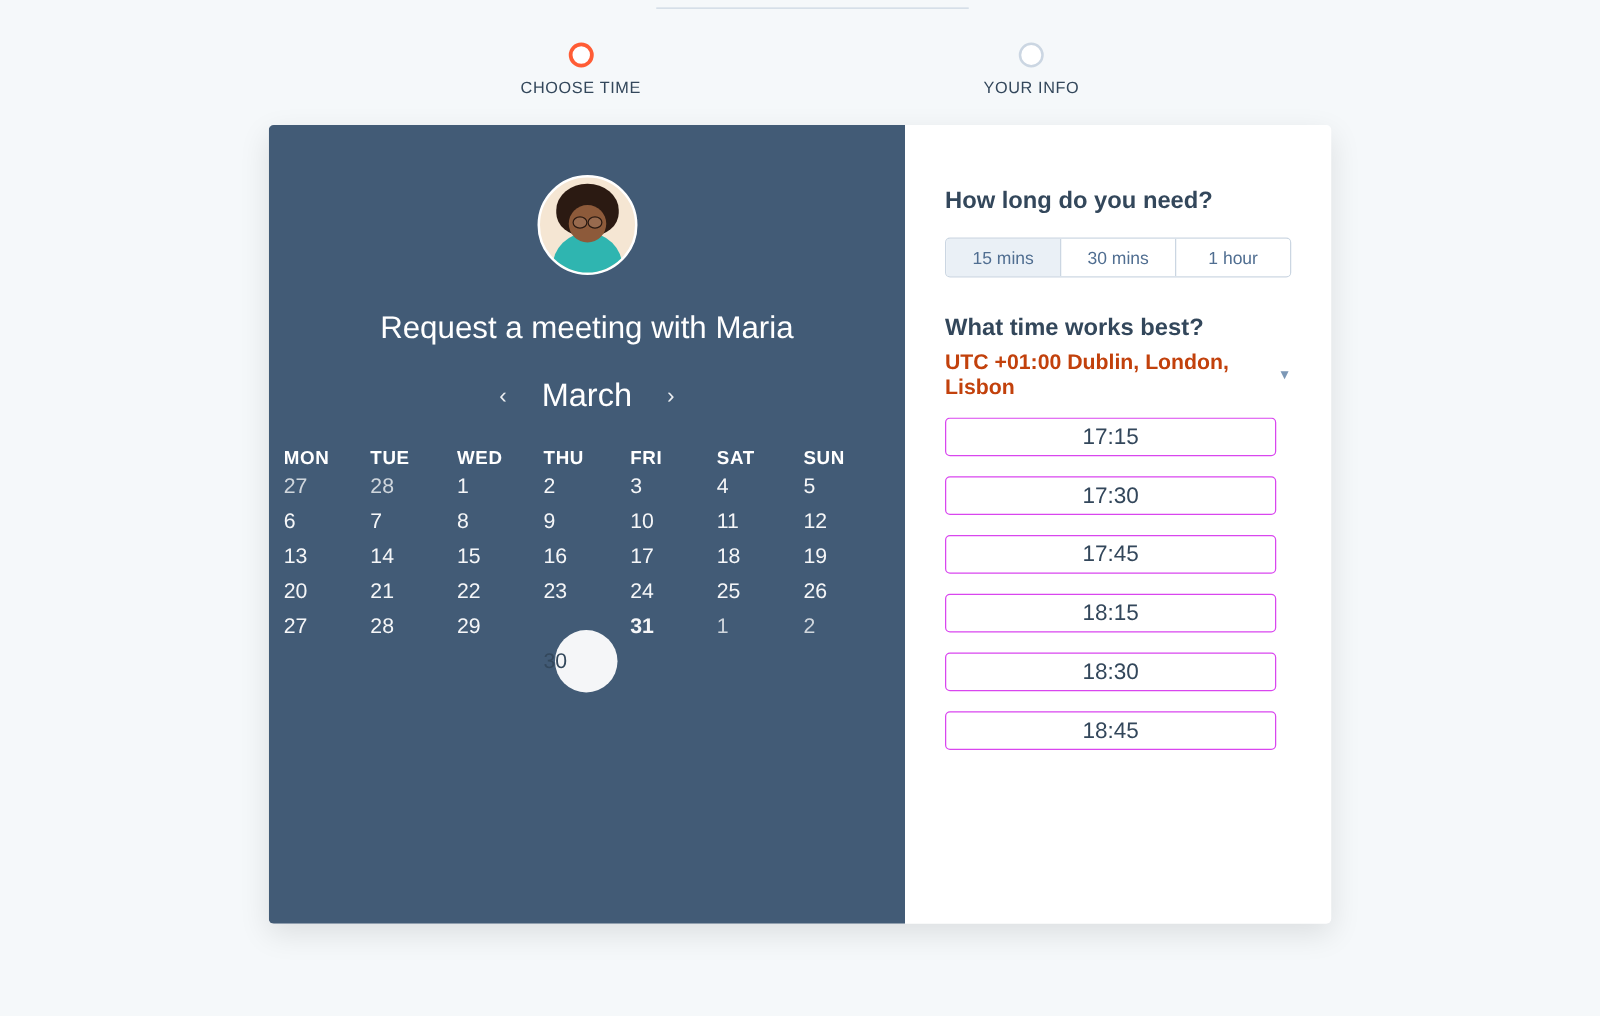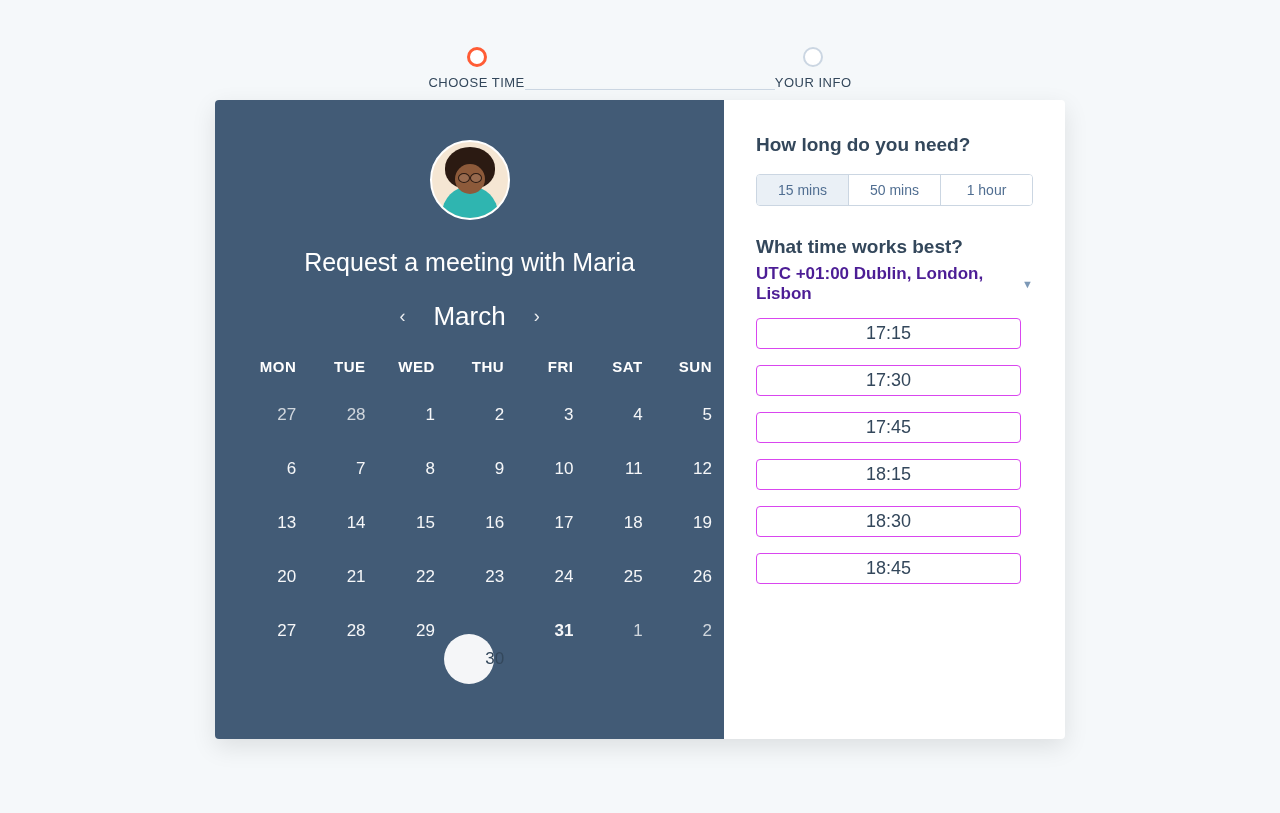--- a/index.html
+++ b/index.html
@@ -9,22 +9,22 @@
   background: #f5f8fa;
   width: 1280px;
   height: 813px;
   margin: 0 auto;
   position: relative;
   color: #33475b;
 }
 .stepper {
   display: flex;
   justify-content: center;
-  align-items: flex-end;
-  gap: 0;
+  align-items: flex-start;
+  gap: 12px;
   padding-top: 34px;
   height: 90px;
 }
 .step {
   display: flex;
   flex-direction: column;
   align-items: center;
   gap: 8px;
 }
 .step-circle {
@@ -112,22 +112,21 @@
   font-size: 18px;
   opacity: 0.9;
   cursor: pointer;
   user-select: none;
 }
 .grid {
   margin-top: 26px;
   width: 100%;
   display: grid;
   grid-template-columns: repeat(7, 1fr);
-  row-gap: 26px;
-  text-align: right;
+  text-align: left;
 }
 .hd { font-weight: 700; font-size: 15px; letter-spacing: 0.5px; }
 .cell {
   font-size: 17px;
   opacity: 0.75;
   position: relative;
   height: 28px;
   line-height: 28px;
   cursor: pointer;
 }
@@ -146,21 +145,21 @@
   transform: translate(-50%, -50%);
   z-index: 0;
 }
 .cell.selected span { position: relative; z-index: 1; font-weight: 500; }
 .time-side {
   flex: 1;
   padding: 34px 32px 0;
   overflow: hidden;
   position: relative;
 }
-.q { font-size: 19px; font-weight: 700; color: #33475b; }
+.q { font-size: 19px; font-weight: 700; color: #33475b; margin-top: 16px; }
 .durations {
   margin-top: 18px;
   display: flex;
   border: 1px solid #cbd6e2;
   border-radius: 4px;
   overflow: hidden;
 }
 .dur {
   flex: 1;
   text-align: center;
@@ -172,21 +171,21 @@
 }
 .dur + .dur { border-left: 1px solid #cbd6e2; }
 .dur.active { background: #eaf0f6; }
 .q2 { margin-top: 30px; }
 .tz-row {
   display: flex; align-items: center; justify-content: space-between;
   margin-top: 6px;
   cursor: pointer;
 }
 .tz {
-  color: #4c1d95;
+  color: #c2410c;
   font-size: 17px;
   font-weight: 600;
 }
 .tz-caret { color: #7c98b6; font-size: 11px; }
 .slots-wrap {
   margin-top: 14px;
   position: relative;
   height: 420px;
   overflow: hidden;
 }
@@ -283,21 +282,21 @@
         <div class="cell normal"><span style="font-weight: 600;">31</span></div>
         <div class="cell"><span>1</span></div>
         <div class="cell"><span>2</span></div>
       </div>
   </div>
 
   <div class="time-side">
     <div class="q">How long do you need?</div>
     <div class="durations" id="durations">
         <div class="dur active">15 mins</div>
-        <div class="dur">50 mins</div>
+        <div class="dur">30 mins</div>
         <div class="dur">1 hour</div>
       </div>
 
     <div class="q q2">What time works best?</div>
     <div class="tz-row">
       <span class="tz">UTC +01:00 Dublin, London, Lisbon</span>
       <span class="tz-caret">▼</span>
     </div>
 
     <div class="slots-wrap">

